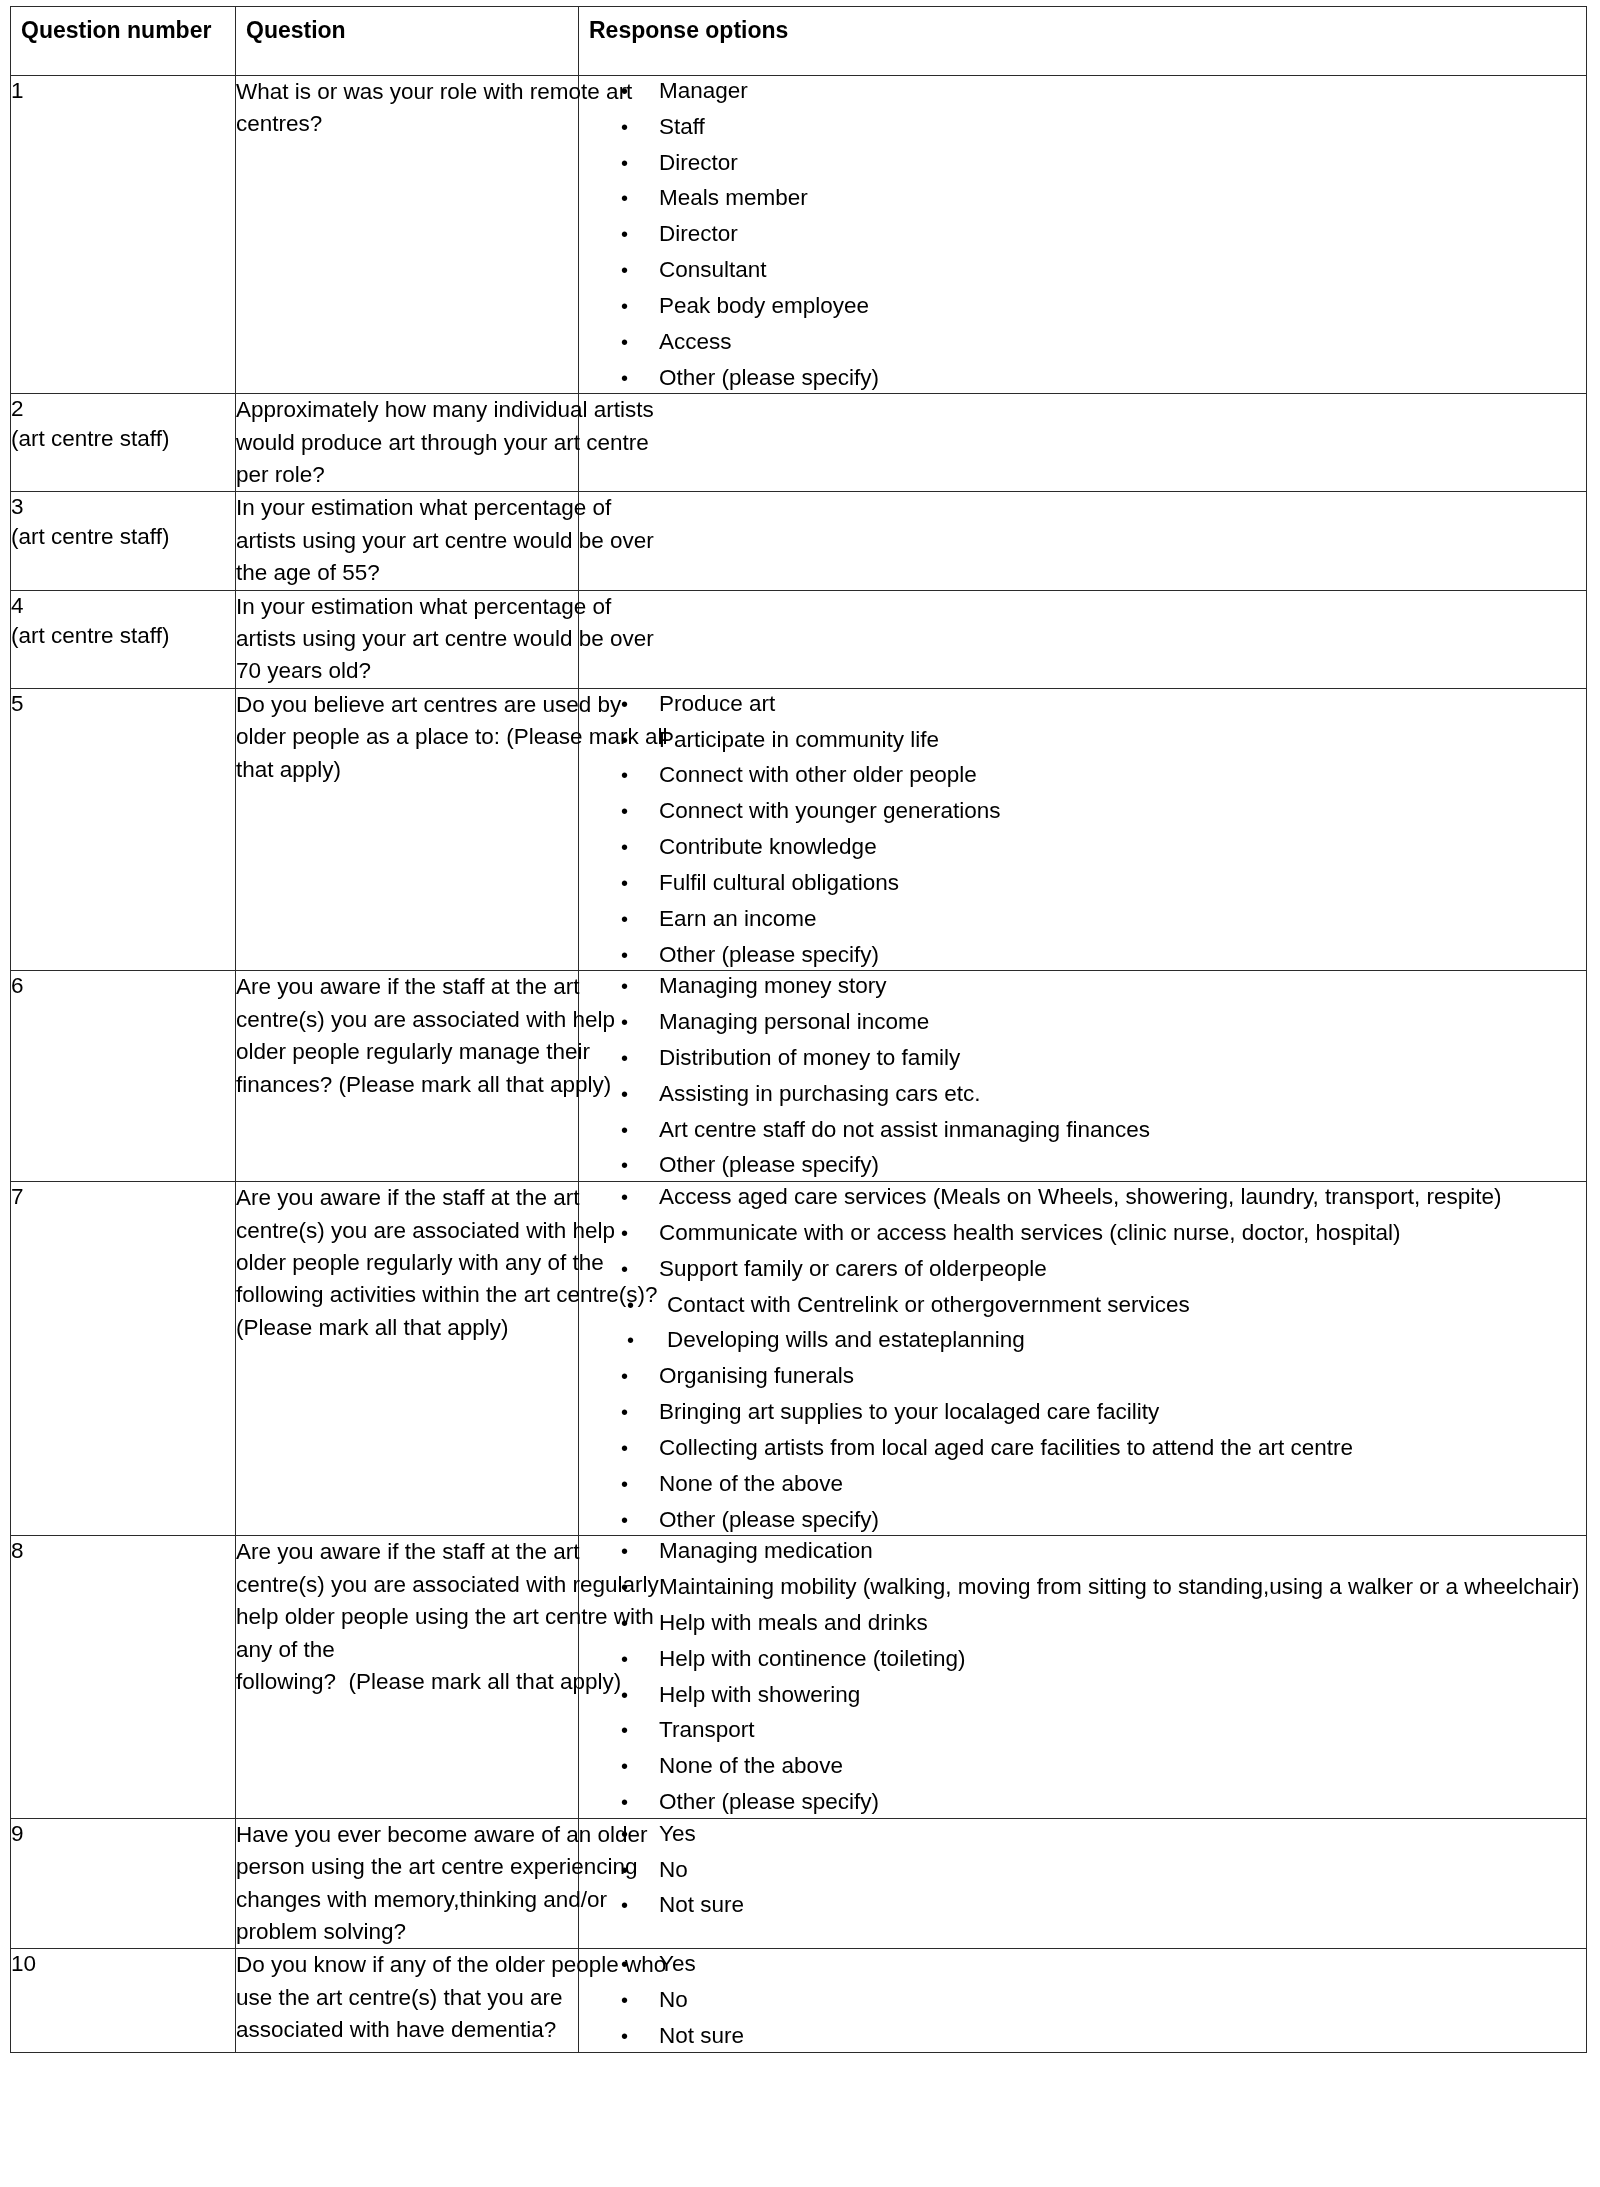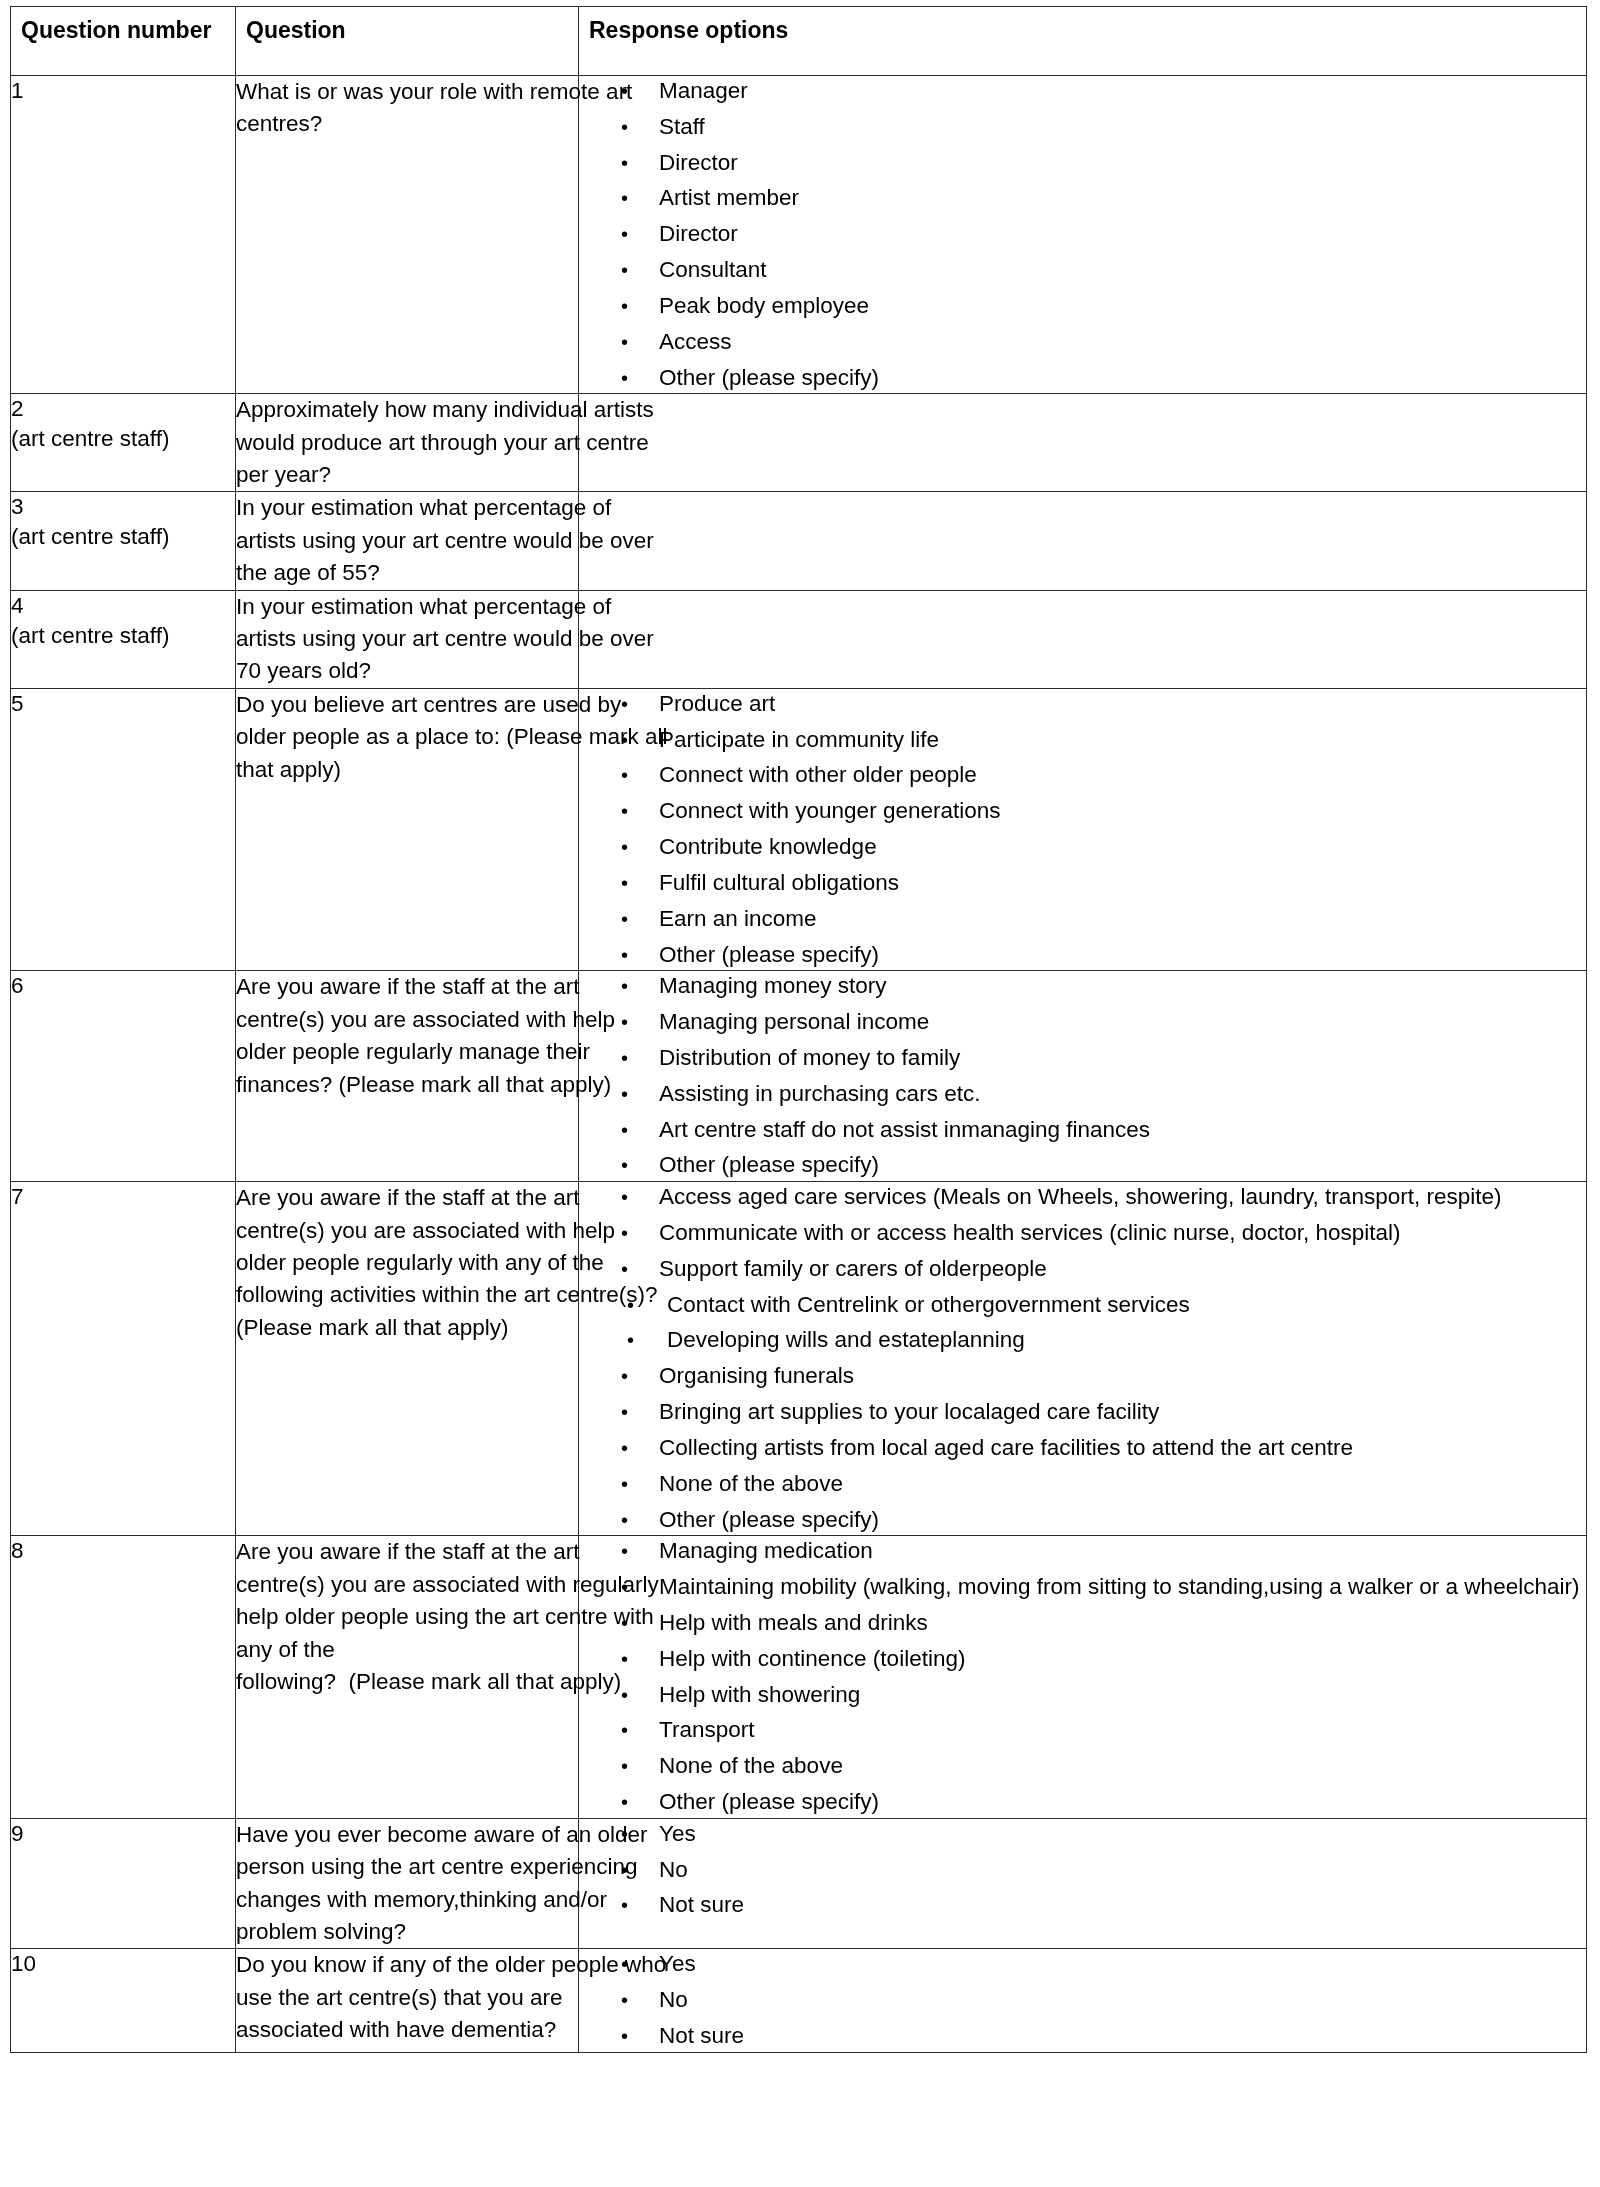--- a/index.html
+++ b/index.html
@@ -141,21 +141,21 @@
               <li>
                 <span class="bullet">•</span>
                 <span class="otext">Staff</span>
               </li>
               <li>
                 <span class="bullet">•</span>
                 <span class="otext">Director</span>
               </li>
               <li>
                 <span class="bullet">•</span>
-                <span class="otext">Artist member</span>
+                <span class="otext">Meals member</span>
               </li>
               <li>
                 <span class="bullet">•</span>
                 <span class="otext">Director</span>
               </li>
               <li>
                 <span class="bullet">•</span>
                 <span class="otext">Consultant</span>
               </li>
               <li>
@@ -172,21 +172,21 @@
               </li>
             </ul>
           </td>
         </tr>
         <tr>
           <td class="cell-num">2
 (art centre staff)</td>
           <td class="cell-q">
             <span class="qline">Approximately how many individual artists</span>
             <span class="qline">would produce art through your art centre</span>
-            <span class="qline">per year?</span>
+            <span class="qline">per role?</span>
           </td>
           <td class="cell-resp">
             <span class="spacer-empty"></span>
           </td>
         </tr>
         <tr>
           <td class="cell-num">3
 (art centre staff)</td>
           <td class="cell-q">
             <span class="qline">In your estimation what percentage of</span>

